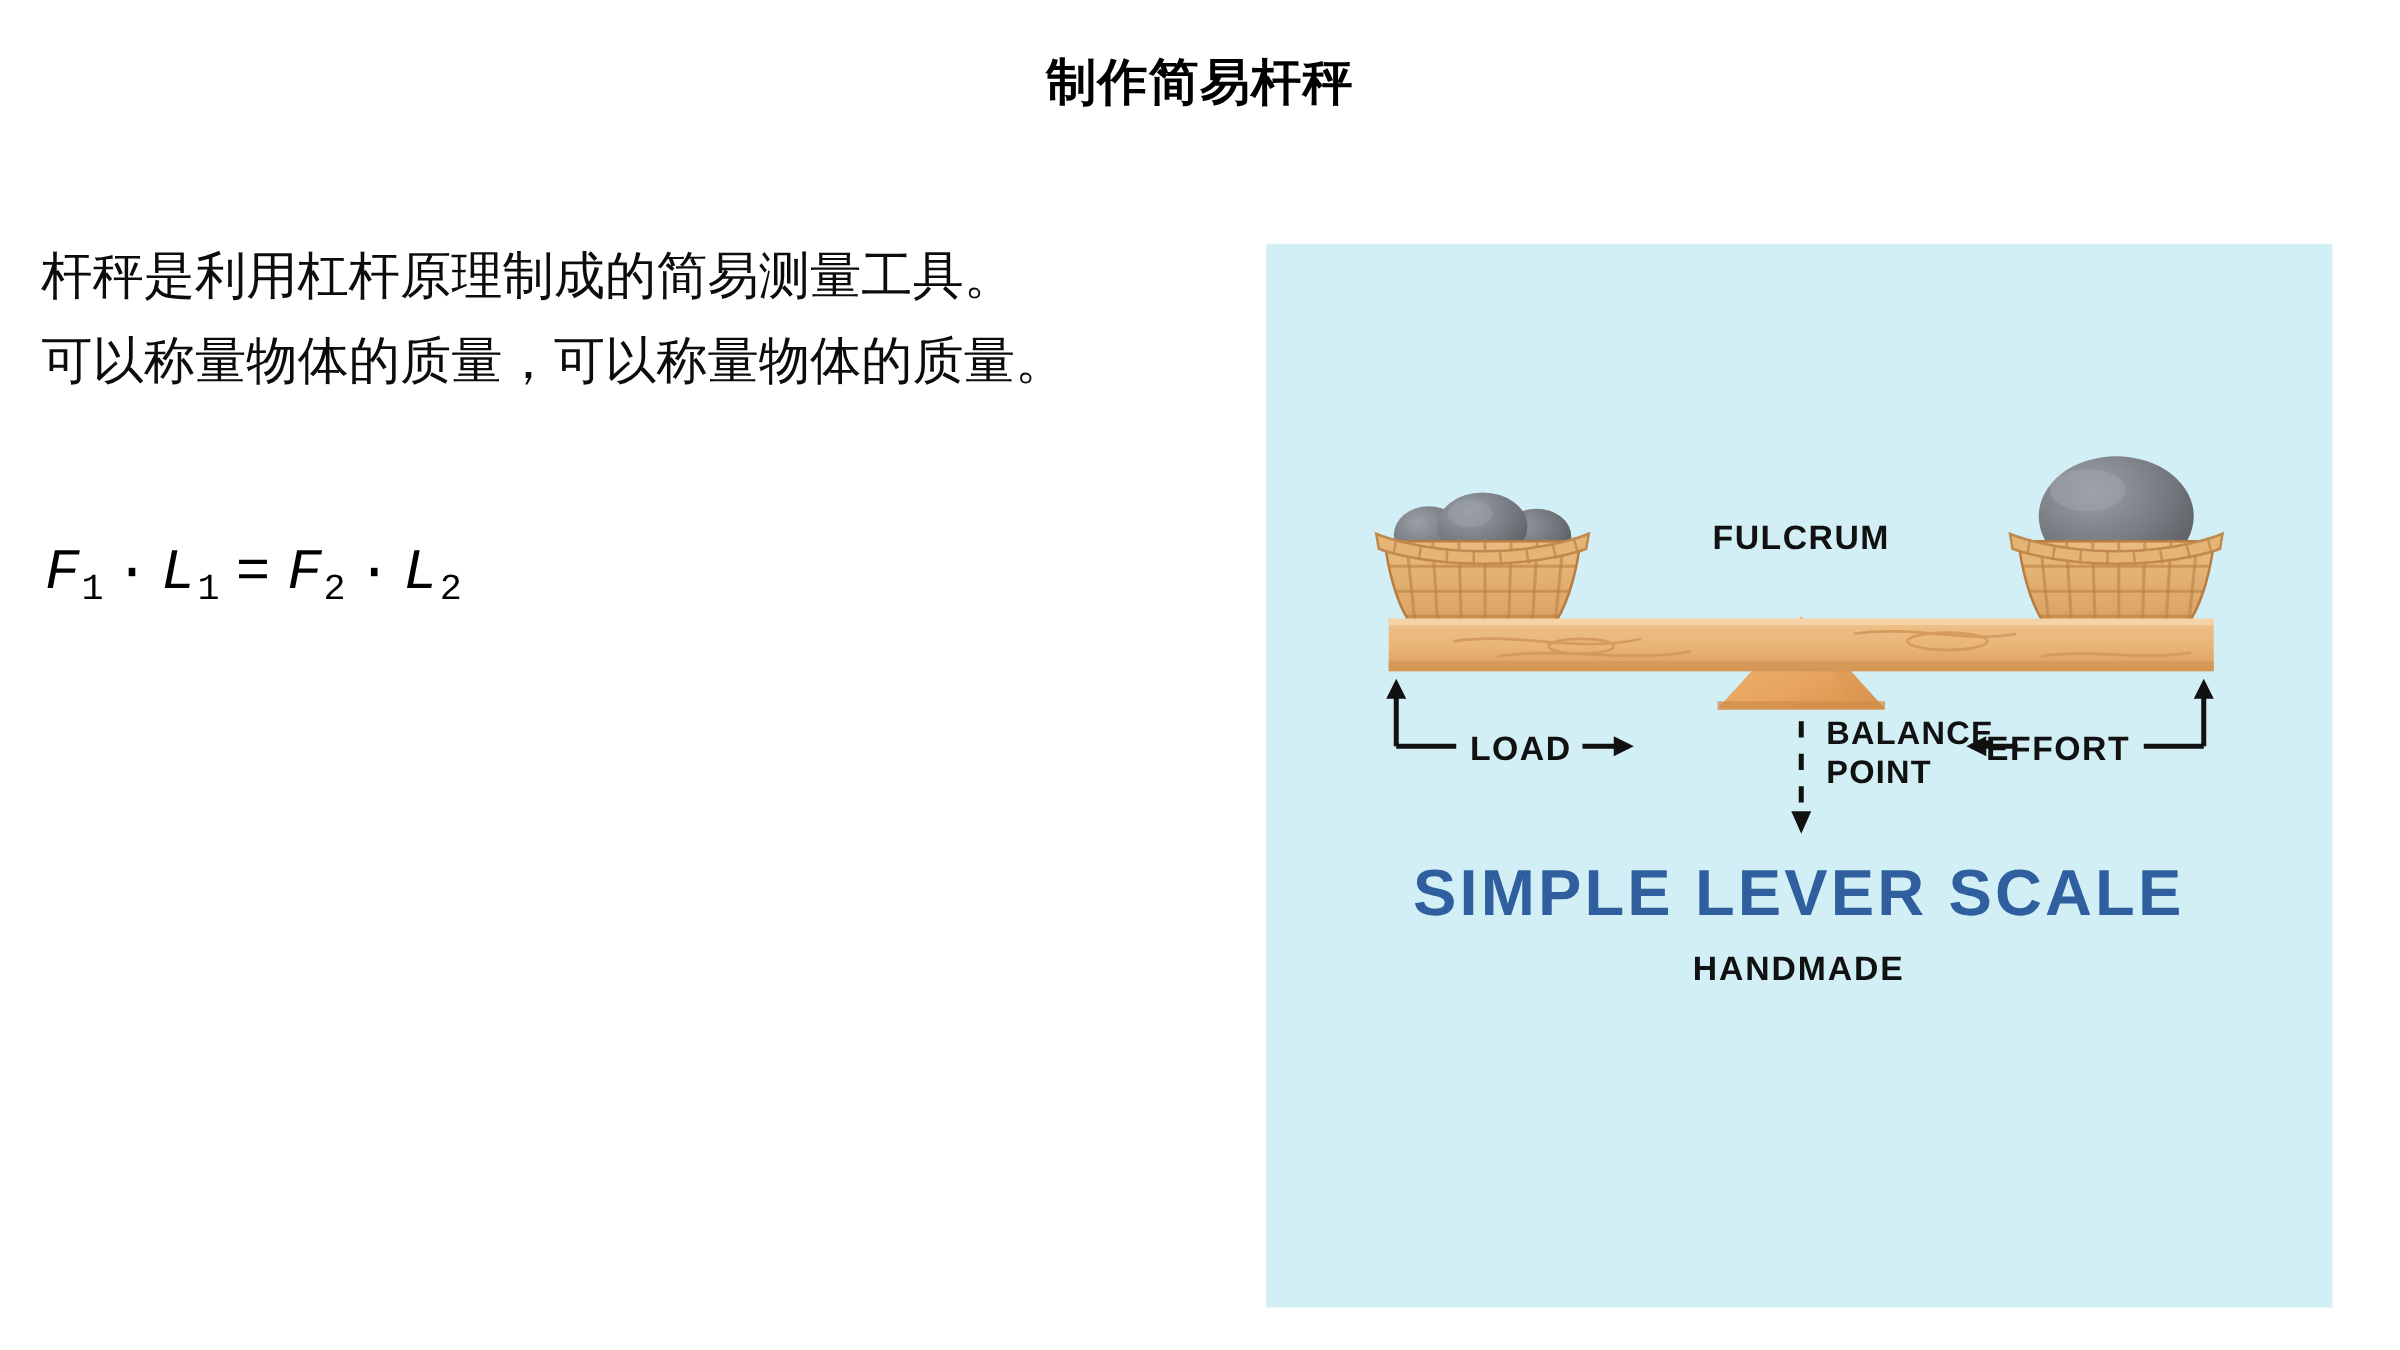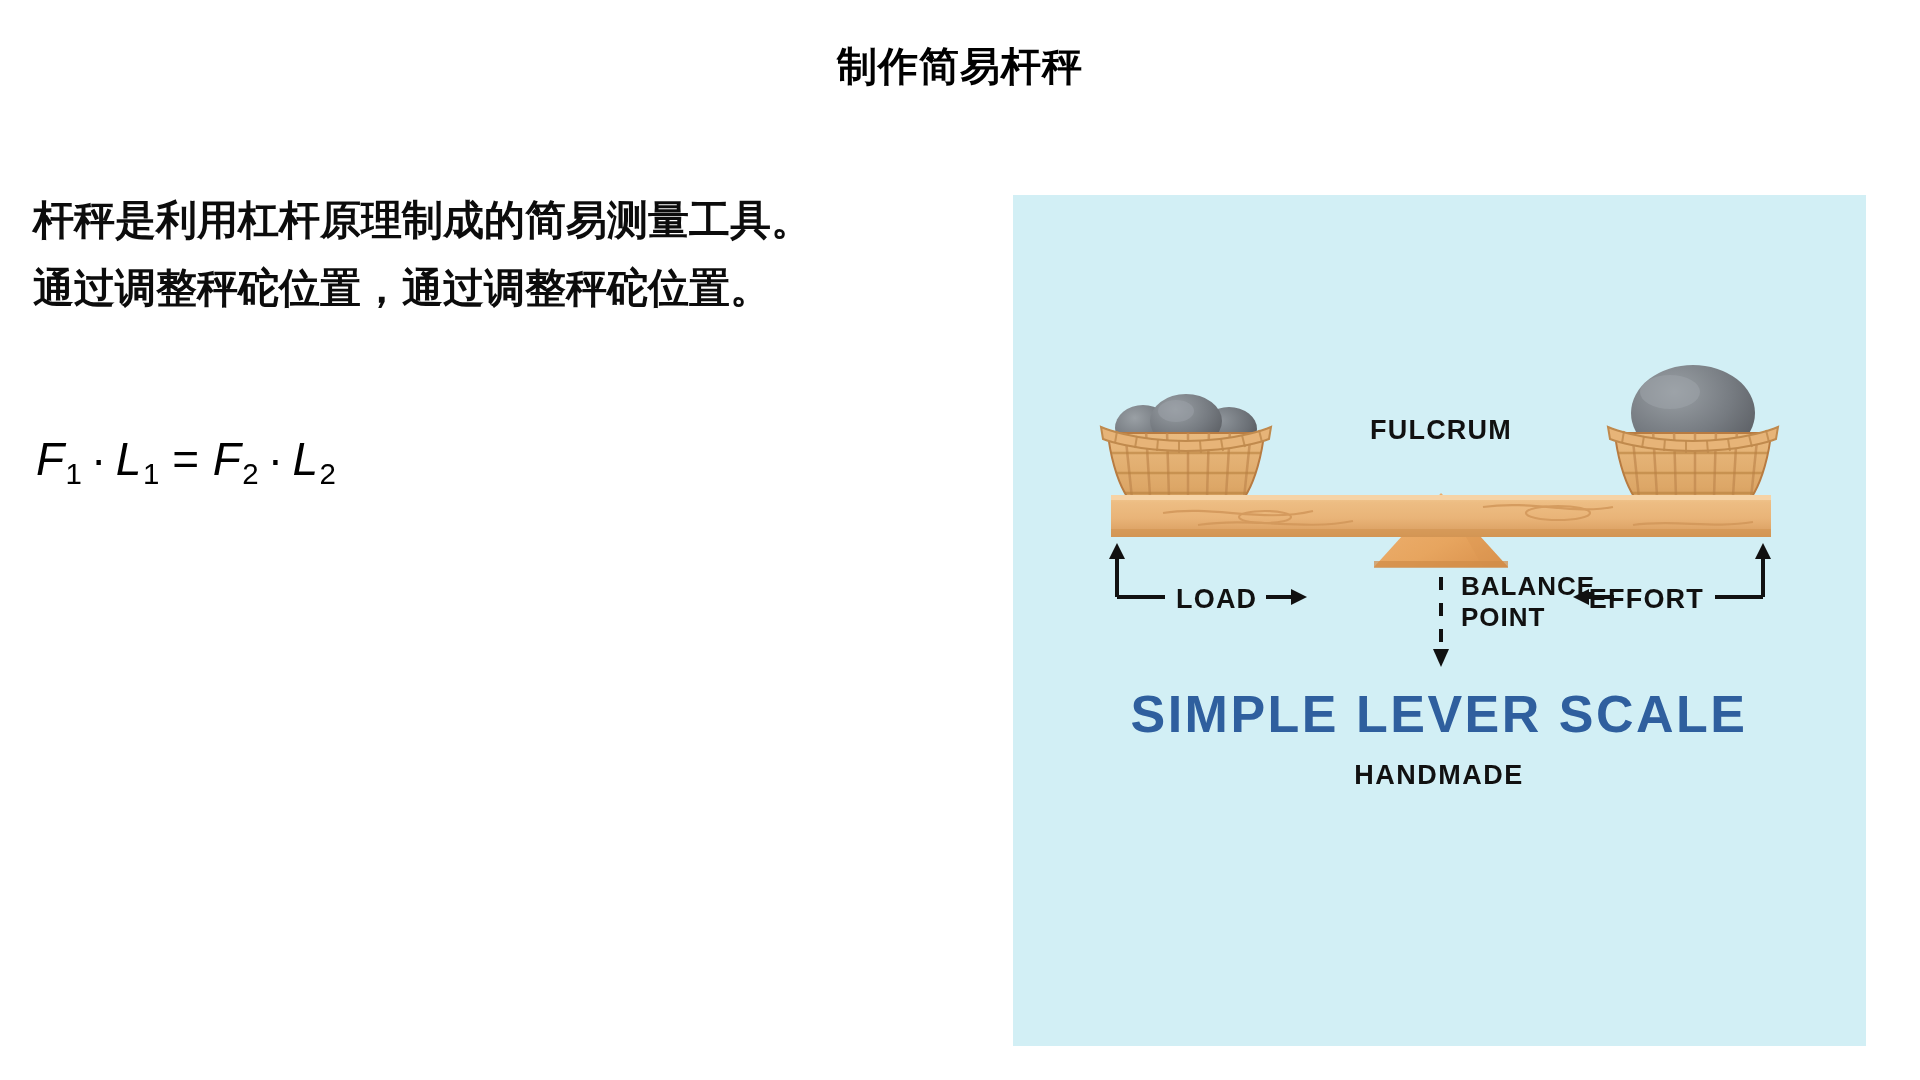--- a/index.html
+++ b/index.html
@@ -35,29 +35,29 @@
     position: absolute;
     left: 33px;
     top: 186px;
     width: 940px;
   }
   .body-line {
     font-size: 41px;
     line-height: 68px;
     color: #0c0c0c;
     white-space: nowrap;
-    font-weight: 700;
+    font-weight: 400;
   }
 
   
   #formula {
     position: absolute;
     left: 36px;
     top: 432px;
-    font-family: Liberation Sans, sans-serif;
+    font-family: Liberation Mono, monospace;
     font-style: italic;
     font-size: 46px;
     color: #000000;
     letter-spacing: 0.5px;
     white-space: nowrap;
   }
   #formula sub {
     font-size: 0.64em;
     font-style: normal;
     vertical-align: -0.30em;
@@ -91,21 +91,21 @@
     fill: #111111;
   }
 </style>
 </head>
 <body>
 
 <div id="slide-title">制作简易杆秤</div>
 
 <div id="body-text">
   <div class="body-line">杆秤是利用杠杆原理制成的简易测量工具。</div>
-  <div class="body-line">通过调整秤砣位置，通过调整秤砣位置。</div>
+  <div class="body-line">可以称量物体的质量，可以称量物体的质量。</div>
 </div>
 
 <div id="formula">
   <span>F</span><sub>1</sub><span class="op">·</span><span>L</span><sub>1</sub><span class="eq">=</span><span>F</span><sub>2</sub><span class="op">·</span><span>L</span><sub>2</sub>
 </div>
 
 <div id="illustration">
   <svg width="853" height="851" viewBox="0 0 853 851" xmlns="http://www.w3.org/2000/svg">
     <defs>
       <linearGradient id="beamGrad" x1="0" y1="0" x2="0" y2="1">

